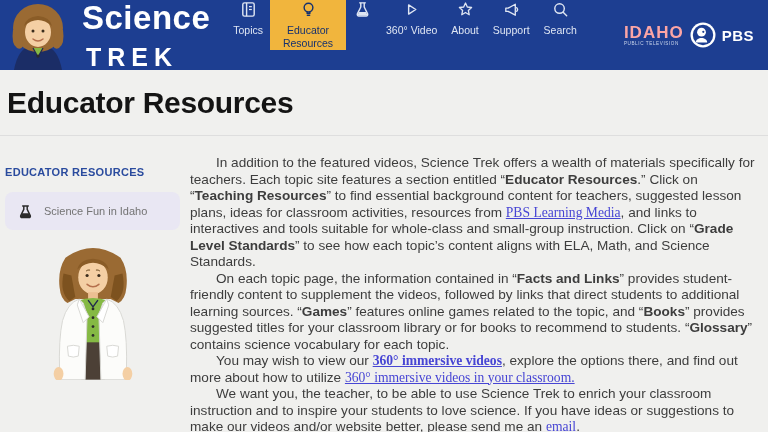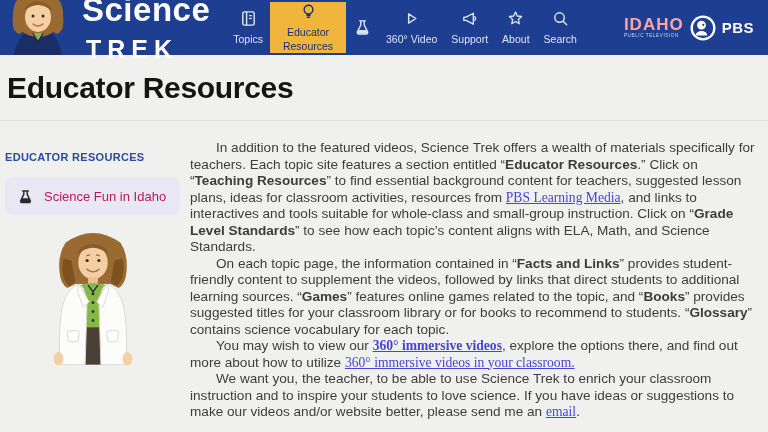--- a/index.html
+++ b/index.html
@@ -5,28 +5,28 @@
   * { margin:0; padding:0; box-sizing:border-box; }
   html,body { background:#cfcfcf; }
   .screen {
     width:768px; height:432px; overflow:hidden; position:relative;
     background:#f0f0ee;
     font-family:"Liberation Sans", sans-serif;
     margin:0 auto;
   }
   
   .header {
-    height:55px; background:#1d3e91; display:flex; align-items:stretch;
+    height:70px; background:#1d3e91; display:flex; align-items:stretch;
     color:#dfe6f3; position:relative;
   }
   .hdr-avatar { width:76px; align-self:flex-end; flex:0 0 auto; }
   .logo { display:flex; flex-direction:column; justify-content:center; padding:0 8px 0 6px; line-height:1; flex:0 0 auto; }
   .logo-l1 { color:#fff; font-size:33px; font-weight:700; letter-spacing:0.5px; }
   .logo-l2 { color:#fff; font-size:25px; font-weight:700; letter-spacing:6px; margin-top:11px; margin-left:4px; }
-  .nav { display:flex; align-items:center; flex:0 0 auto; margin-left:8px; }
+  .nav { display:flex; align-items:flex-start; flex:0 0 auto; margin-left:8px; }
   .nav-item {
     display:flex; flex-direction:column; align-items:center; justify-content:center;
     gap:5px; padding:0 7px; cursor:pointer; text-align:center;
   }
   .nav-label { font-size:10.5px; line-height:1.25; color:#dfe6f3; }
   .nav-item.active { background:#f1b53d; }
   .nav-item.active .nav-label { color:#16316e; font-weight:400; }
   .nav-label.narrow { max-width:62px; }
   .nav-icon { width:19px; height:19px; display:block; }
   .station { margin-left:auto; display:flex; align-items:center; gap:6px; padding-right:14px; }
@@ -38,21 +38,21 @@
   .title-bar { padding:16px 8px 15px 7px; border-bottom:1px solid #dedede; background:#f0f0ee; }
   .page-title { font-size:30px; font-weight:700; color:#141414; letter-spacing:-0.3px; }
   
   .body-row { display:flex; align-items:flex-start; }
   .sidebar { width:188px; flex:0 0 auto; padding:30px 8px 0 5px; }
   .sidebar-heading { font-size:11px; font-weight:700; color:#2a4b9e; letter-spacing:0.3px; margin-bottom:14px; }
   .sidebar-card {
     background:#e9e7f3; border-radius:8px; height:38px; display:flex; align-items:center;
     gap:10px; padding:0 12px; cursor:pointer;
   }
-  .sidebar-card-label { font-size:13px; color:#be185d; }
+  .sidebar-card-label { font-size:11px; color:#737373; }
   .scientist { display:block; margin:14px auto 0 auto; width:118px; }
   .main {
     flex:1; padding:19px 10px 0 2px;
     font-size:13.6px; line-height:16.5px; color:#3d3d3d;
   }
   .main p { text-indent:26px; }
   .main .b { font-weight:700; }
   .main a.link { color:#4745d4; text-decoration:underline;font-family:Liberation Serif, serif; }
   .main a.link.b { font-weight:700;text-align:center; }
 </style>
@@ -114,31 +114,31 @@
 
       <div class="nav-item">
         <svg class="nav-icon" viewBox="0 0 20 20">
           <path d="M7 5.2 L14.5 10 L7 14.8 Z" fill="none" stroke="#dfe6f3" stroke-width="1.5" stroke-linejoin="round"></path>
         </svg>
         <span class="nav-label">360° Video</span>
       </div>
 
       <div class="nav-item">
         <svg class="nav-icon" viewBox="0 0 20 20">
+          <path d="M10 3.2 L11.9 7.4 L16.4 7.9 L13 11 L13.9 15.5 L10 13.2 L6.1 15.5 L7 11 L3.6 7.9 L8.1 7.4 Z" fill="none" stroke="#dfe6f3" stroke-width="1.4" stroke-linejoin="round"></path>
+        </svg>
+        <span class="nav-label">About</span>
+      </div>
+
+      <div class="nav-item">
+        <svg class="nav-icon" viewBox="0 0 20 20">
           <path d="M4 8.5 v3.5 h2.5 L14 16 V4.5 L6.5 8.5 Z" fill="none" stroke="#dfe6f3" stroke-width="1.4" stroke-linejoin="round"></path>
           <path d="M15.5 8 a3 3 0 0 1 0 4" fill="none" stroke="#dfe6f3" stroke-width="1.4" stroke-linecap="round"></path>
         </svg>
         <span class="nav-label">Support</span>
-      </div>
-
-      <div class="nav-item">
-        <svg class="nav-icon" viewBox="0 0 20 20">
-          <path d="M10 3.2 L11.9 7.4 L16.4 7.9 L13 11 L13.9 15.5 L10 13.2 L6.1 15.5 L7 11 L3.6 7.9 L8.1 7.4 Z" fill="none" stroke="#dfe6f3" stroke-width="1.4" stroke-linejoin="round"></path>
-        </svg>
-        <span class="nav-label">About</span>
       </div>
 
       <div class="nav-item">
         <svg class="nav-icon" viewBox="0 0 20 20">
           <circle cx="9" cy="9" r="5" fill="none" stroke="#dfe6f3" stroke-width="1.5"></circle>
           <line x1="12.8" y1="12.8" x2="16.5" y2="16.5" stroke="#dfe6f3" stroke-width="1.5" stroke-linecap="round"></line>
         </svg>
         <span class="nav-label">Search</span>
       </div>
     </div>

